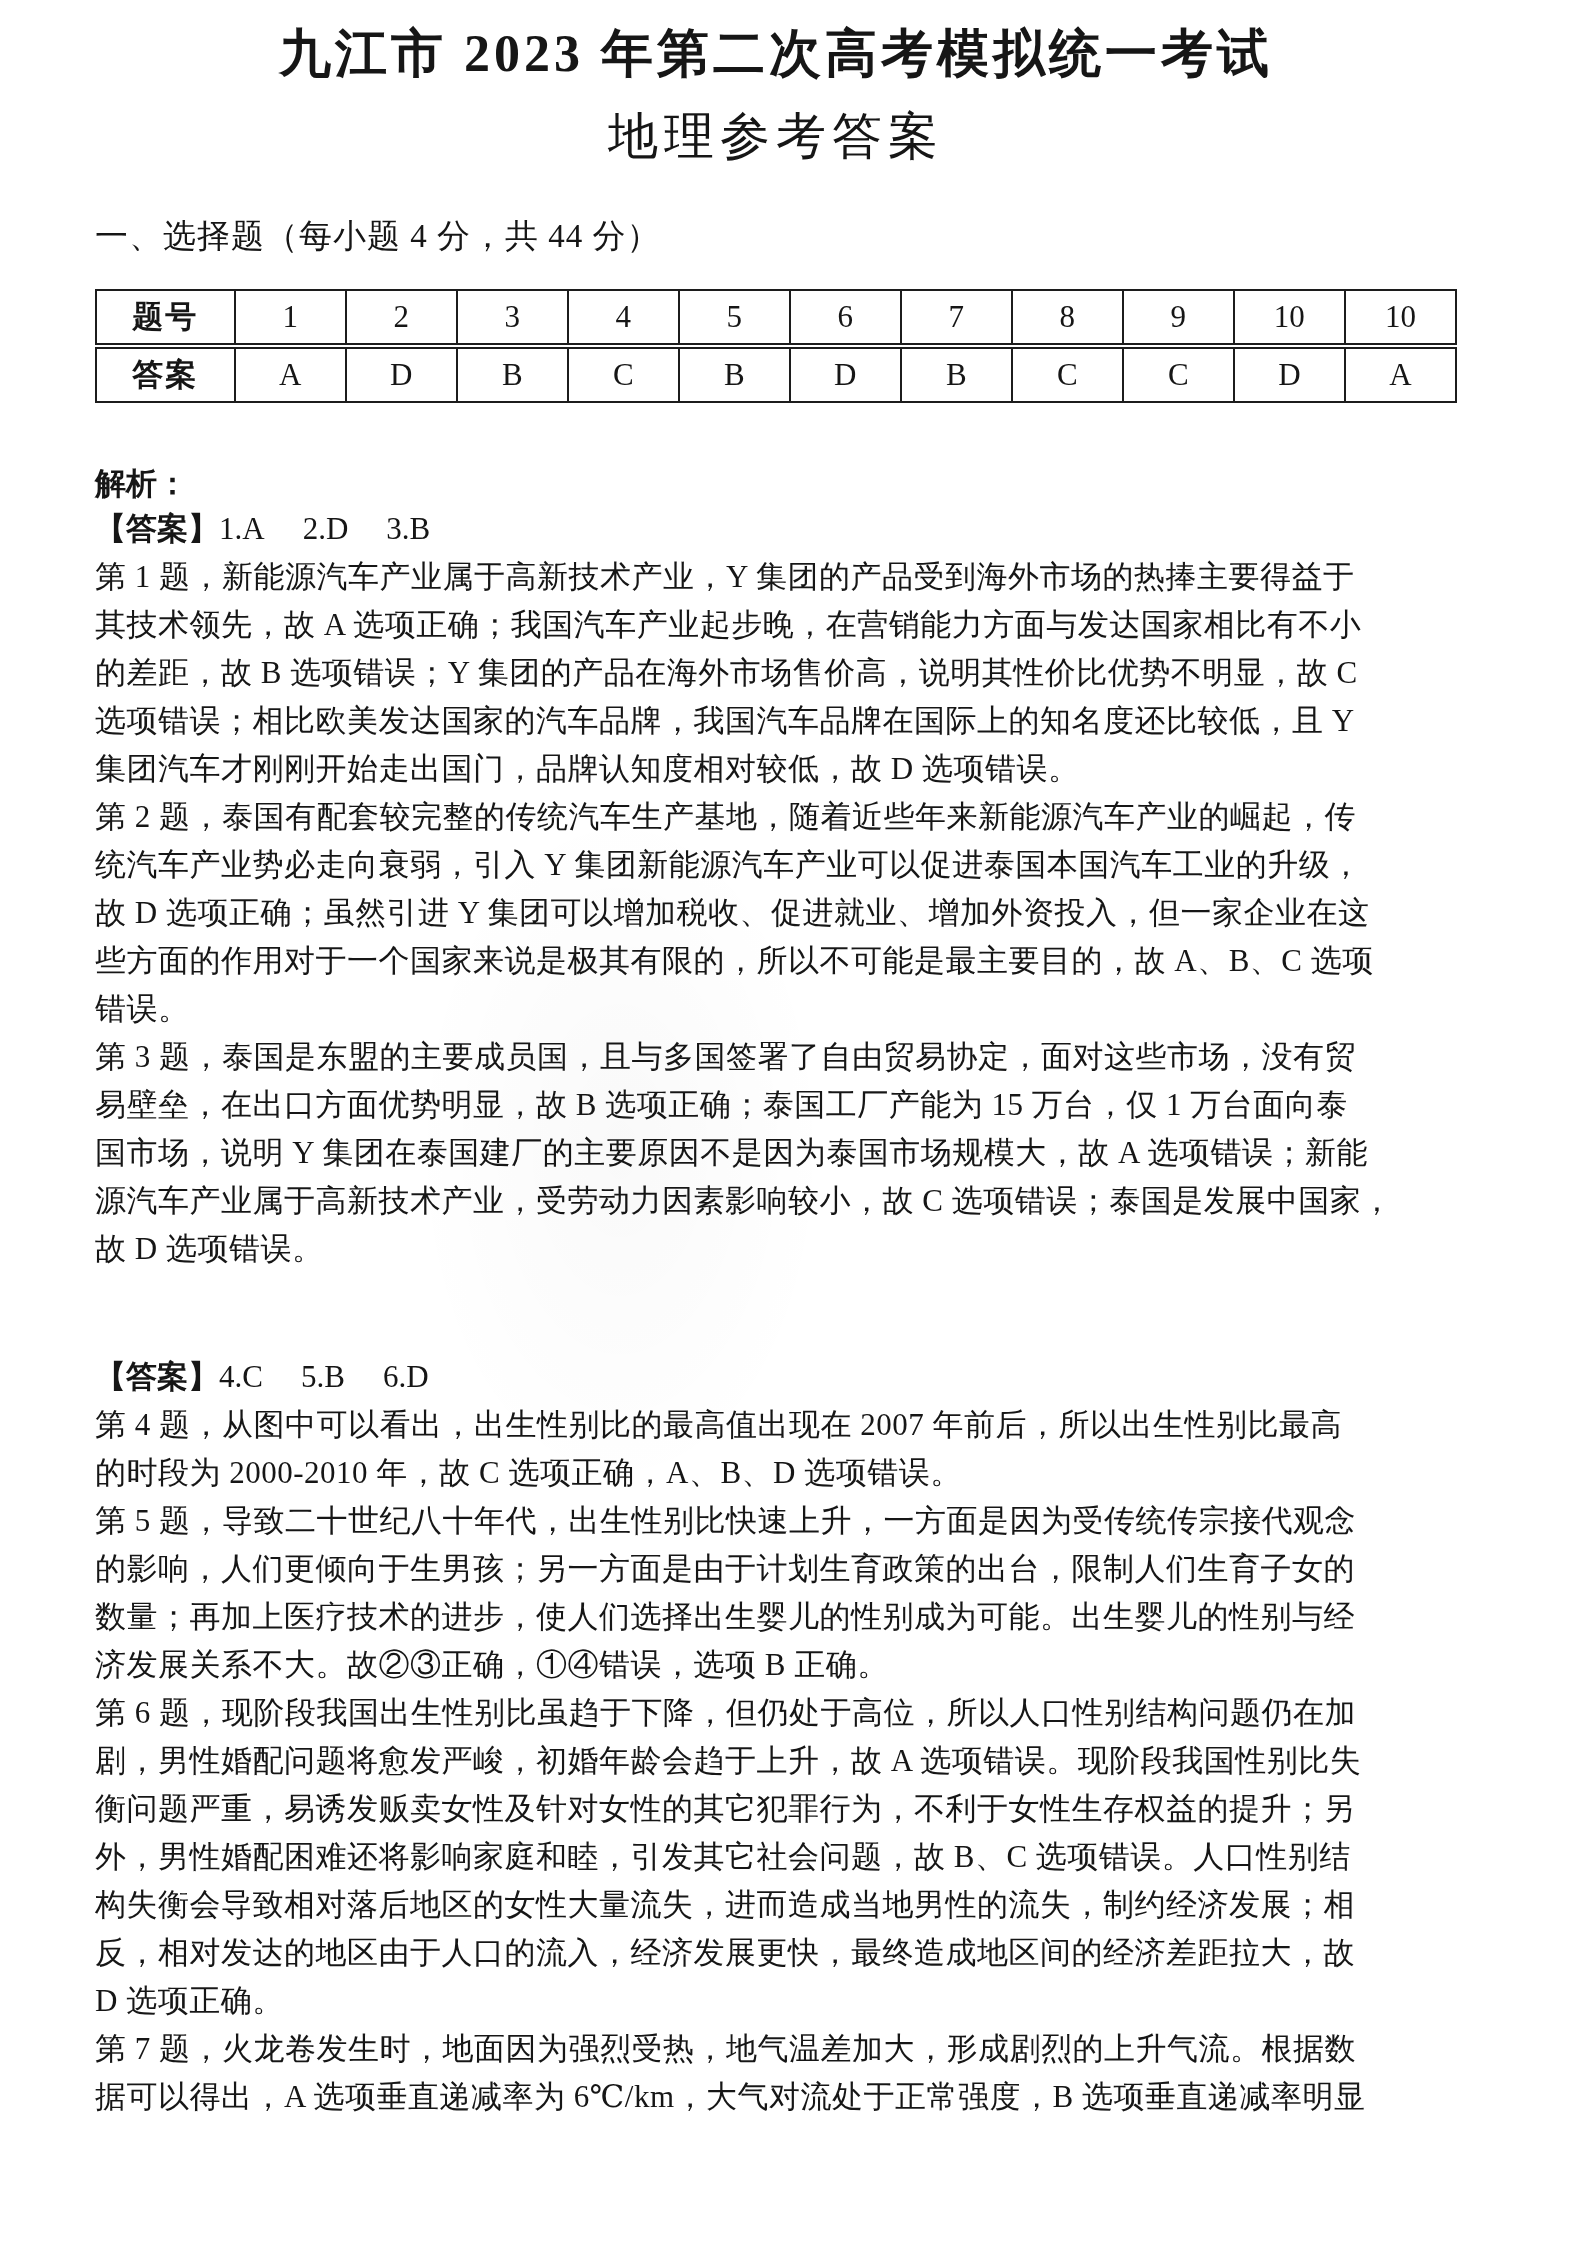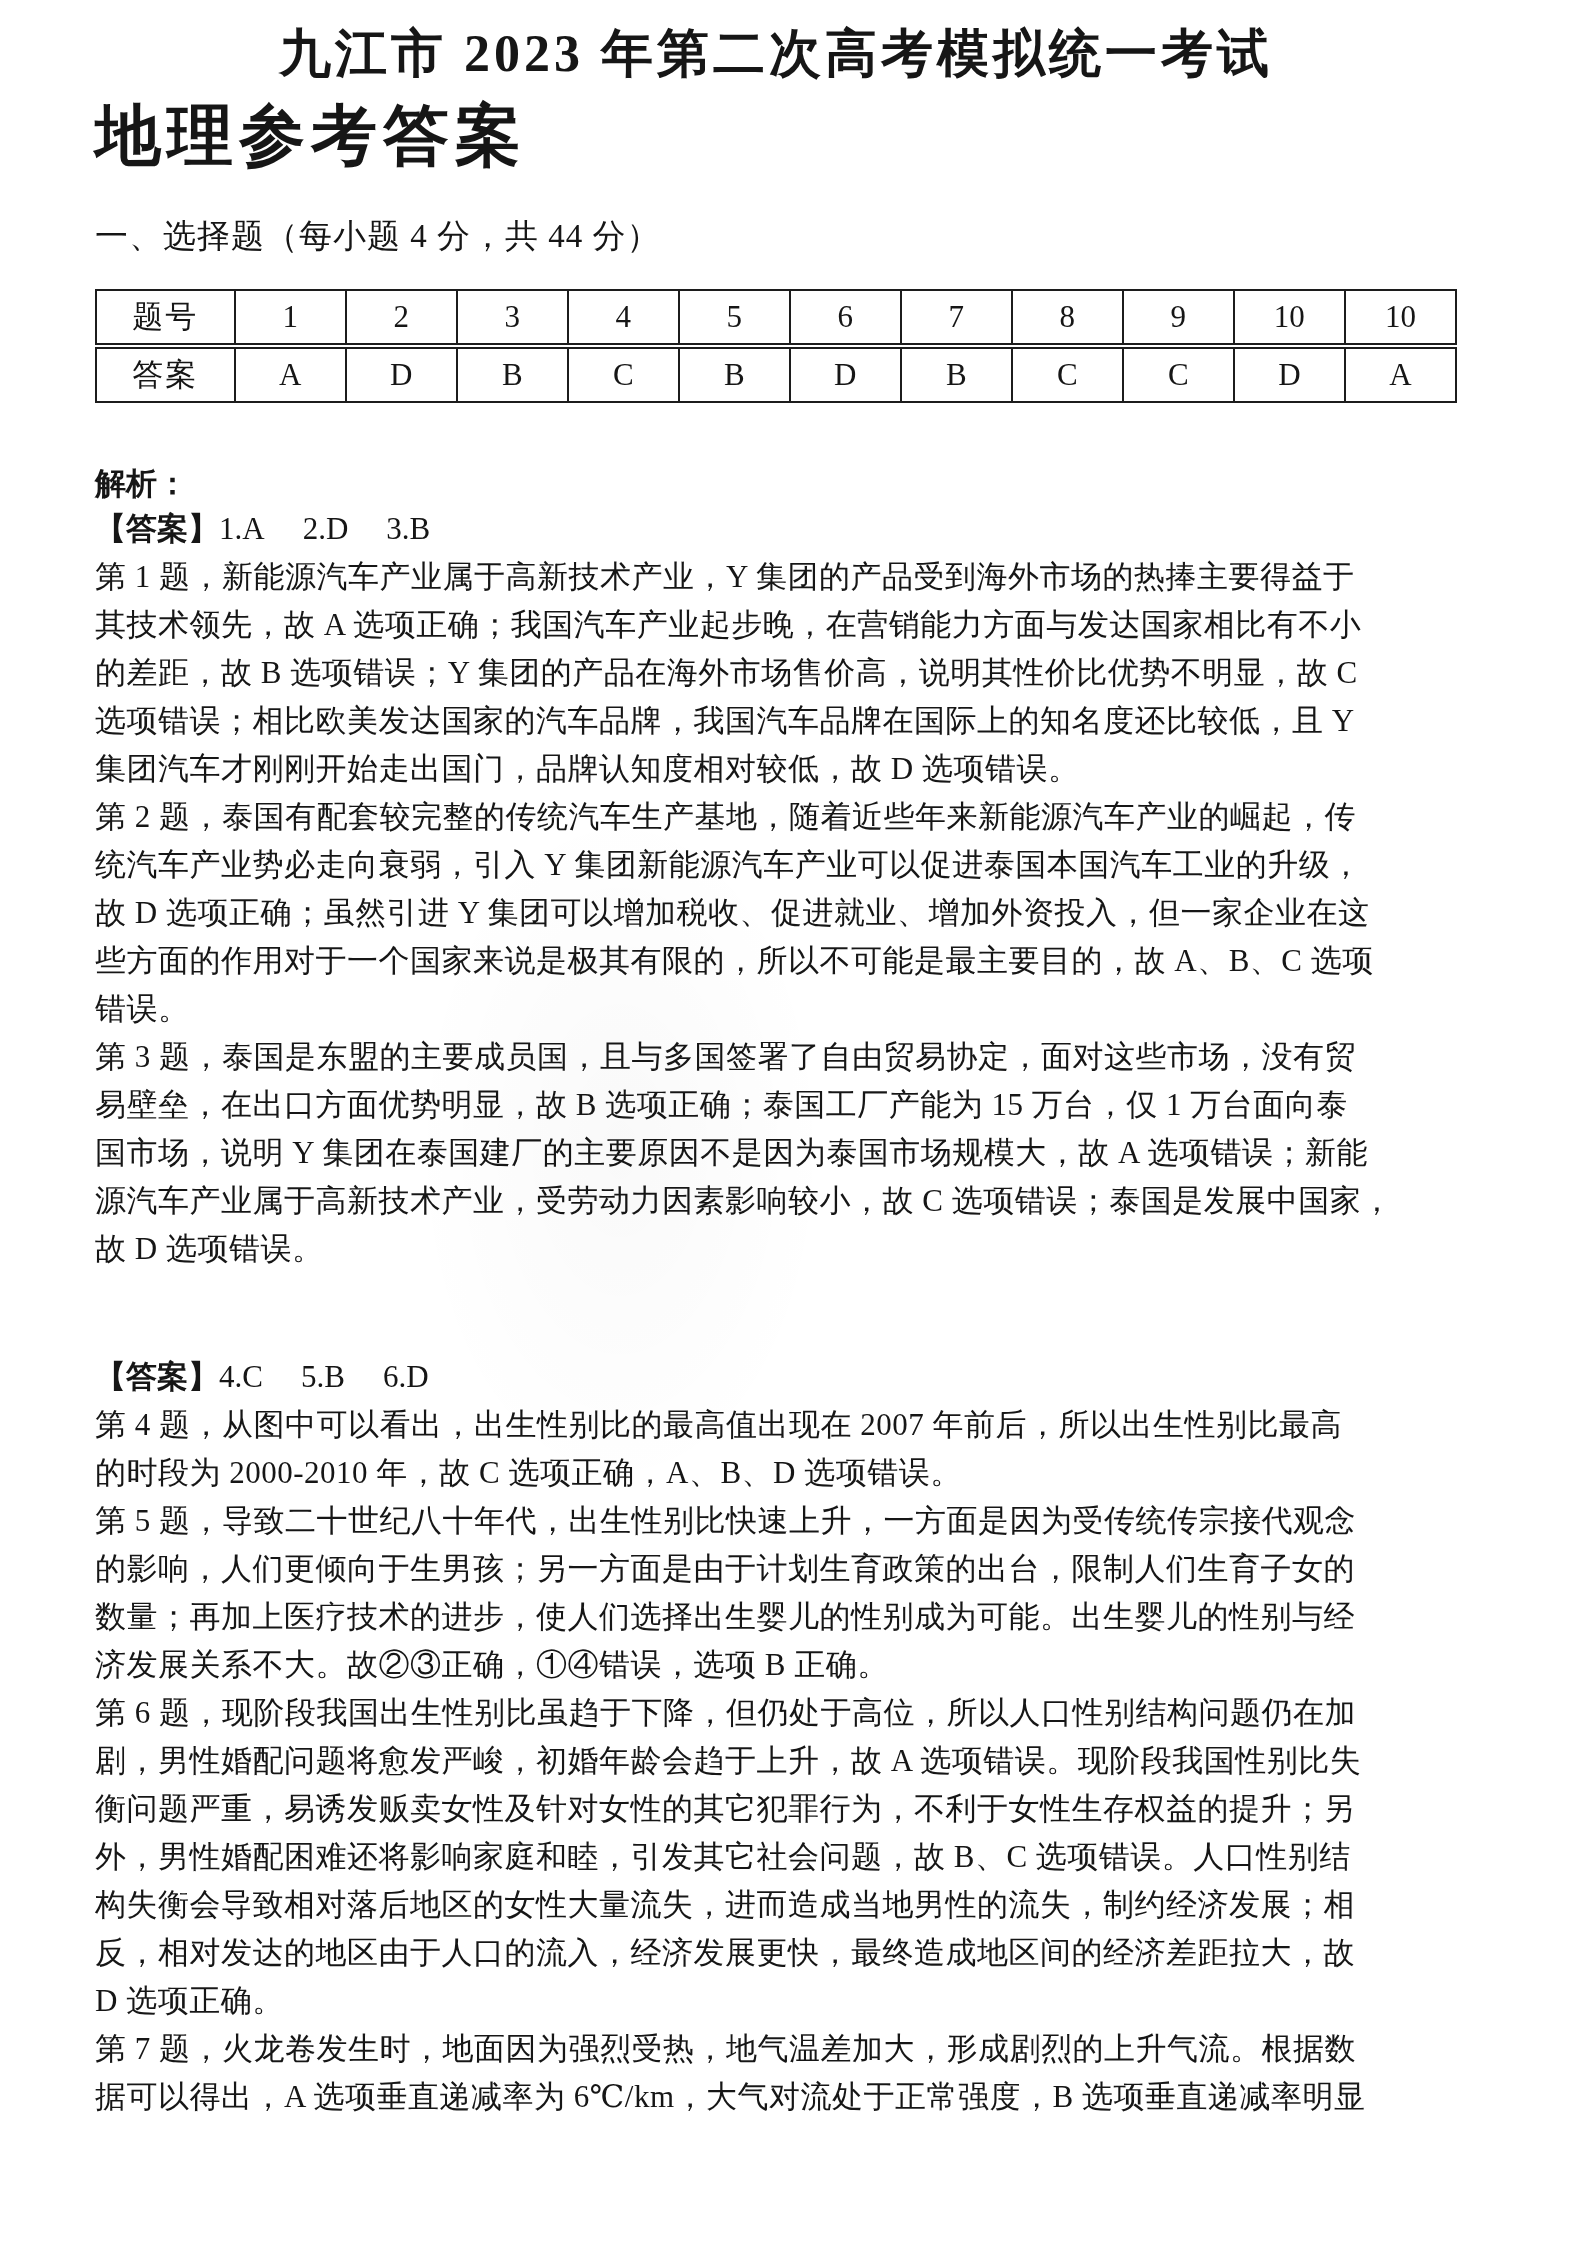--- a/index.html
+++ b/index.html
@@ -20,23 +20,23 @@
       #ffffff;
   }
   .doc-title {
     text-align: center;
     font-size: 52px;
     font-weight: bold;
     letter-spacing: 4px;
     line-height: 72px;
   }
   .doc-subtitle {
-    text-align: left;
-    font-size: 66px;
-    font-weight: bold;
+    text-align: center;
+    font-size: 50px;
+    font-weight: normal;
     letter-spacing: 6px;
     line-height: 64px;
     margin-top: 14px;
   }
   .section-heading {
     margin-top: 46px;
     font-size: 33px;
     font-weight: normal;
     letter-spacing: 1px;
   }
@@ -50,21 +50,21 @@
   table.answer-table td {
     border: 2px solid #1c1c1c;
     height: 56px;
     text-align: center;
     vertical-align: middle;
   }
   table.answer-table tr.qrow td {
     border-bottom: 6px double #1c1c1c;
   }
   table.answer-table td.rowlabel {
-    font-weight: normal;
+    font-weight: bold;
     letter-spacing: 2px;
   }
   .analysis-label {
     margin-top: 60px;
     font-size: 31px;
     font-weight: bold;
   }
   .answer-key {
     font-size: 31px;
     line-height: 48px;

